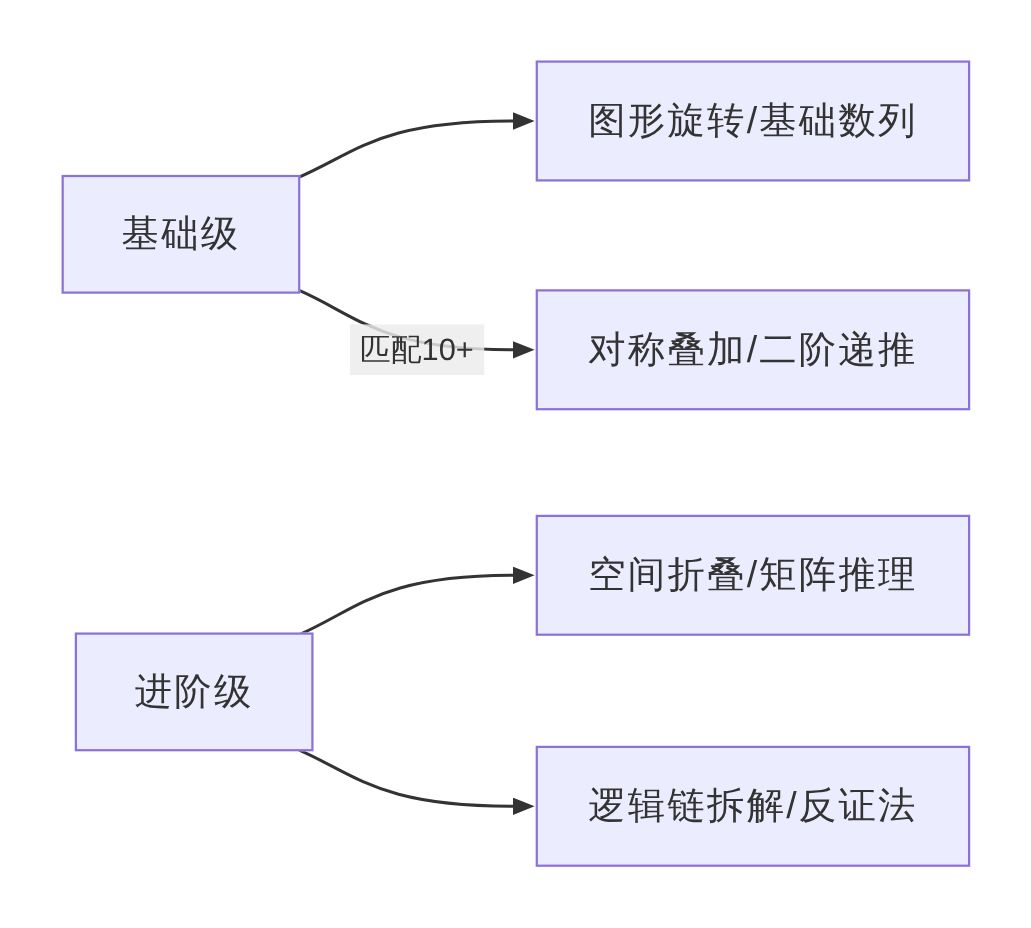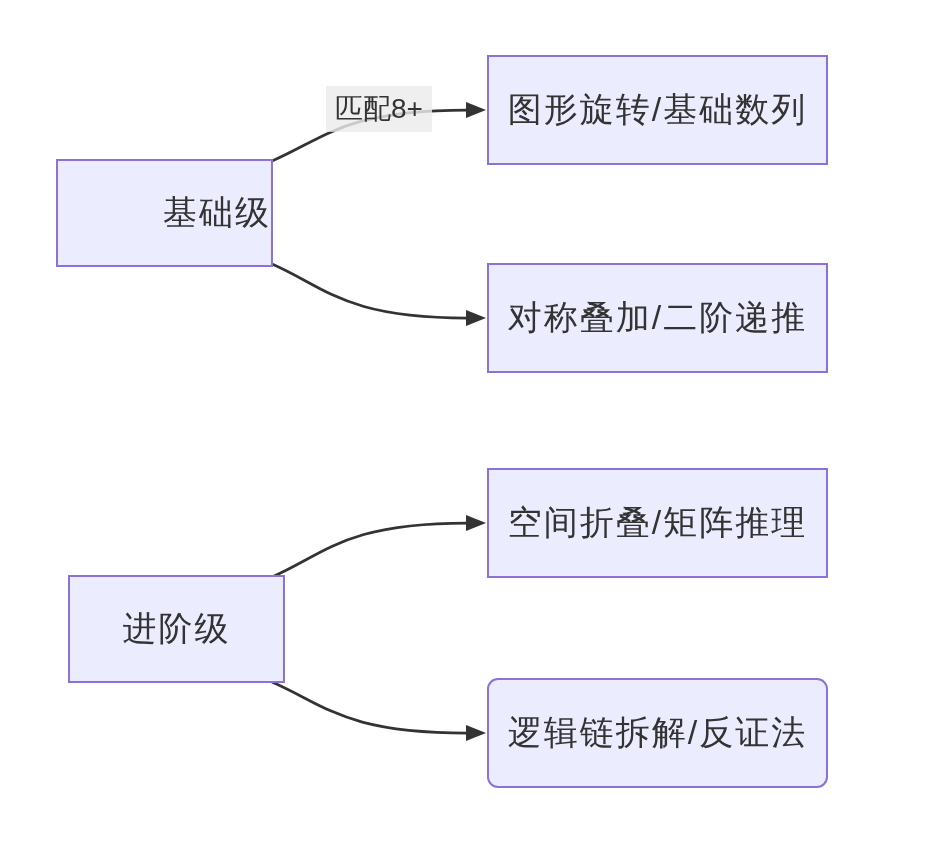--- a/index.html
+++ b/index.html
@@ -41,31 +41,31 @@
     color: var(--text, #333333);
     font-size: 34px;
     letter-spacing: 2px;
     white-space: nowrap;
   }
   .level-node {
     left: 56px;
     width: 217px;
     height: 108px;
   }
-  .level-node.basic    { top: 159px; justify-content: flex-end; }
+  .level-node.basic    { top: 159px; }
   .level-node.advanced { top: 575px; margin-left: 12px; }
   .topic-node {
     left: 487px;
-    width: 341px;
+    width: 395px;
     height: 110px;
   }
   .topic-node.t1 { top: 55px; }
   .topic-node.t2 { top: 263px; justify-content: center; }
   .topic-node.t3 { top: 468px; align-items: center; }
-  .topic-node.t4 { top: 678px; border-radius: 11px; }
+  .topic-node.t4 { top: 678px; }
   .edge-label {
     position: absolute;
     transform: translate(-50%, -50%);
     background: var(--edge-label-bg, rgba(235,235,235,0.82));
     color: var(--text, #333333);
     font-size: 28px;
     line-height: 1.15;
     padding: 7px 9px;
     white-space: nowrap;
   }
@@ -104,22 +104,22 @@
   </svg>
 
   <div class="node level-node basic">
     <span>基础级</span>
   </div>
 
   <div class="node level-node advanced">
     <span>进阶级</span>
   </div>
 
-  <div class="edge-label l1">
-    <span>匹配8+</span>
+  <div class="edge-label l2">
+    <span>匹配10+</span>
   </div>
 
   <div class="node topic-node t1">
     <span>图形旋转/基础数列</span>
   </div>
   <div class="node topic-node t2">
     <span>对称叠加/二阶递推</span>
   </div>
   <div class="node topic-node t3">
     <span>空间折叠/矩阵推理</span>

